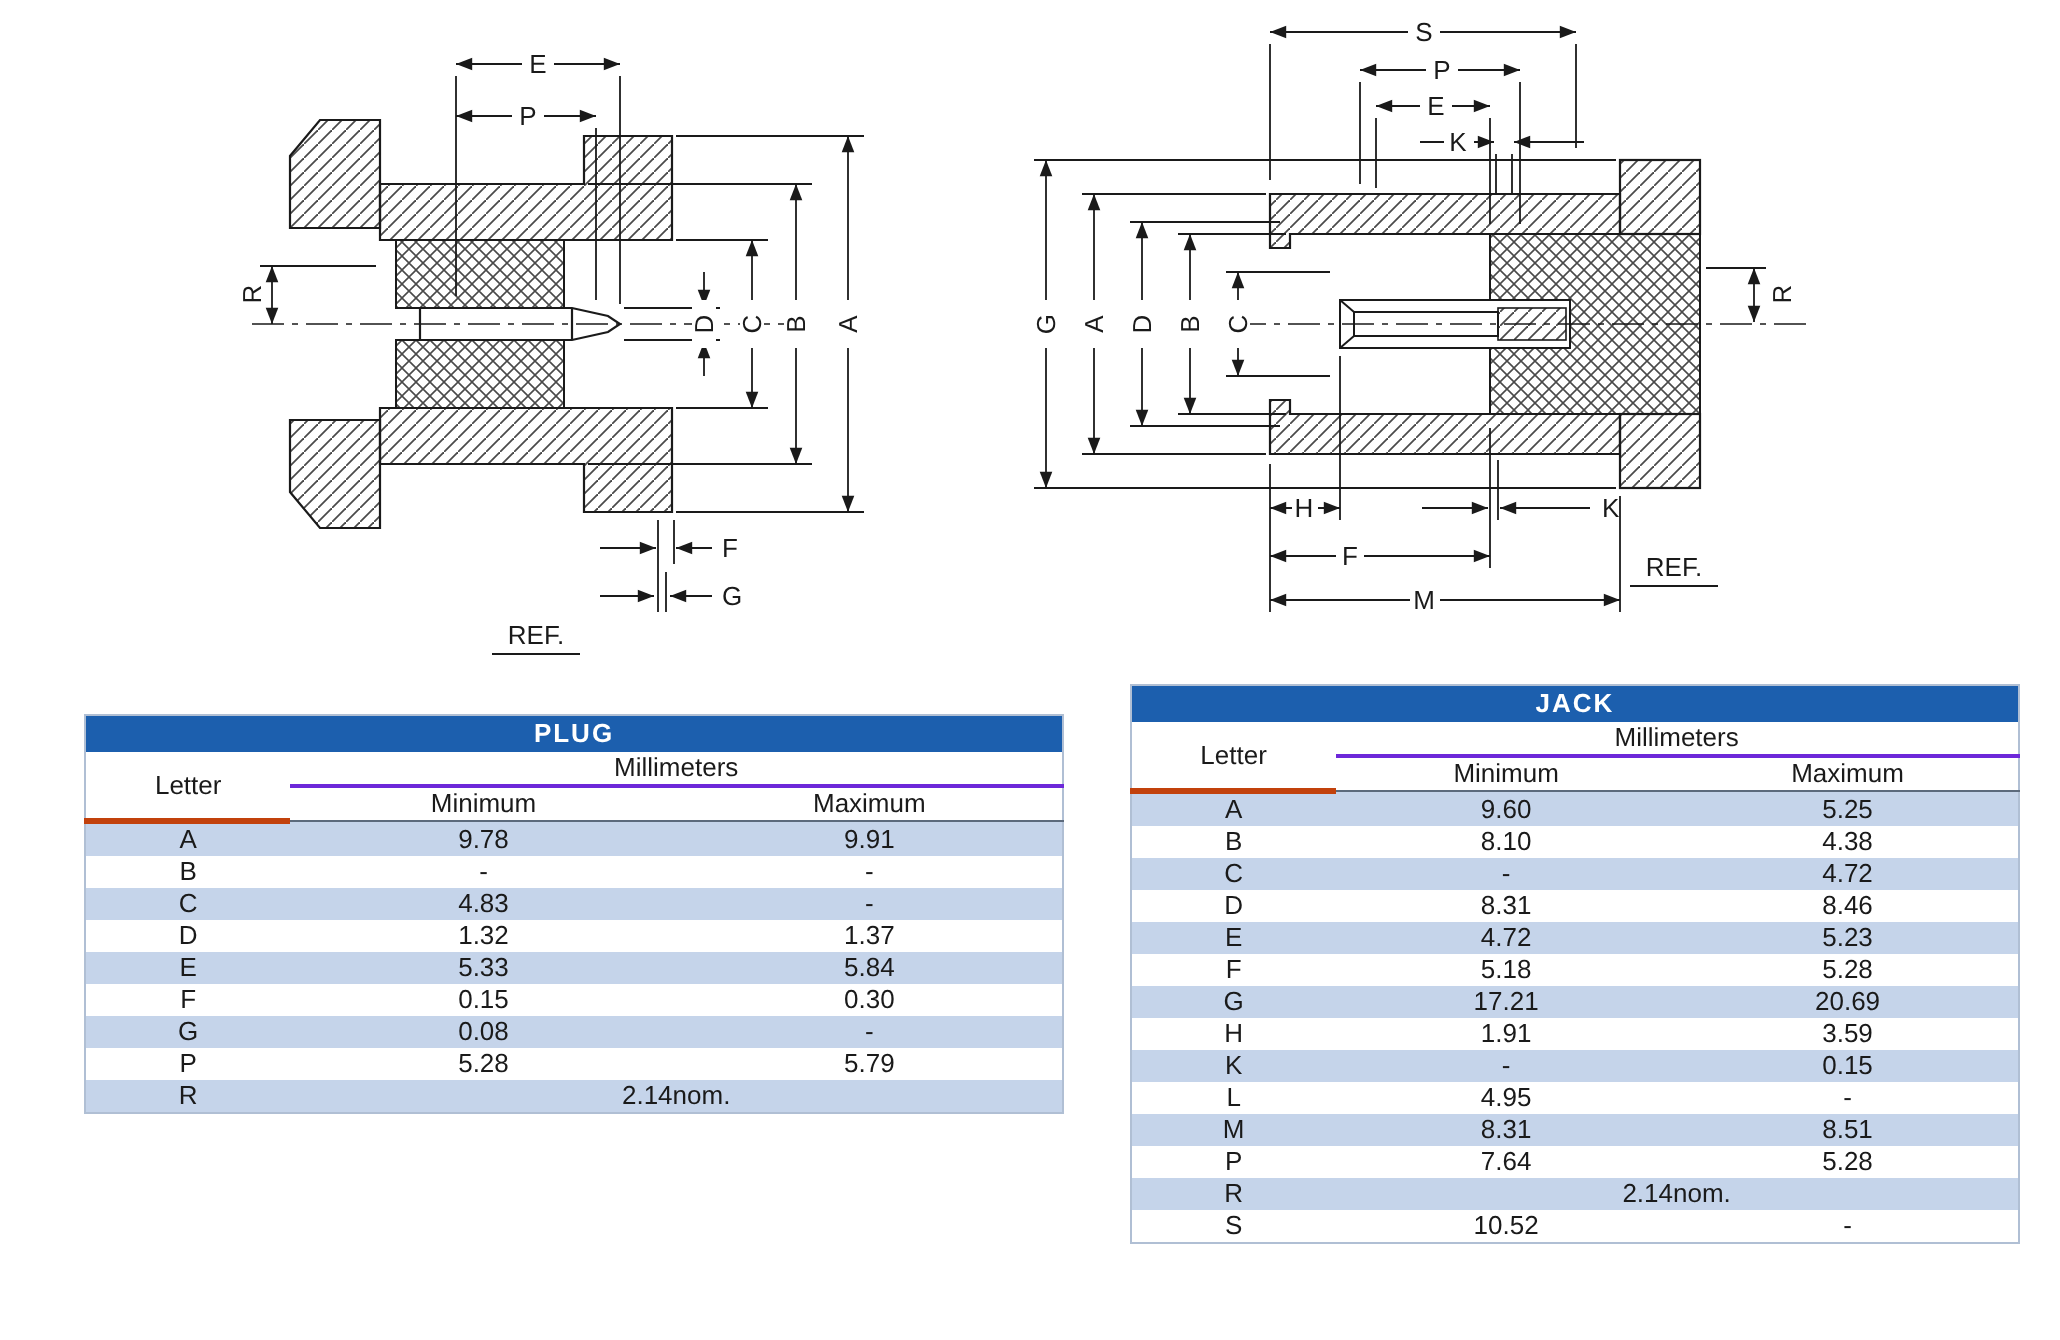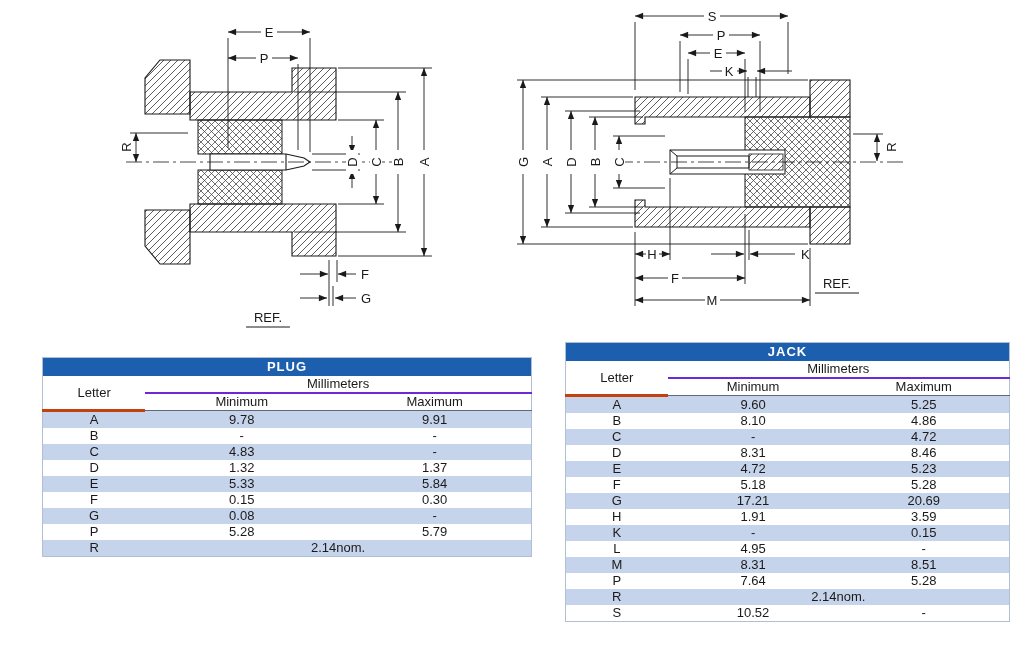--- a/index.html
+++ b/index.html
@@ -337,21 +337,21 @@
     </thead>
     <tbody>
         <tr class="row-alt">
           <td>A</td>
           <td>9.60</td>
           <td>5.25</td>
         </tr>
         <tr class="row-plain">
           <td>B</td>
           <td>8.10</td>
-          <td>4.86</td>
+          <td>4.38</td>
         </tr>
         <tr class="row-alt">
           <td>C</td>
           <td>-</td>
           <td>4.72</td>
         </tr>
         <tr class="row-plain">
           <td>D</td>
           <td>8.31</td>
           <td>8.46</td>

